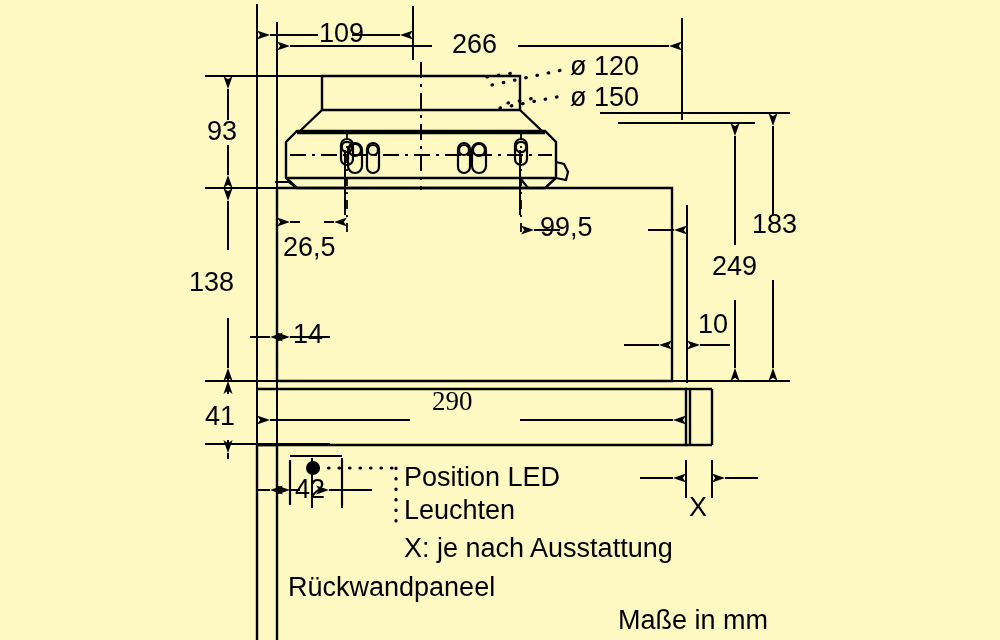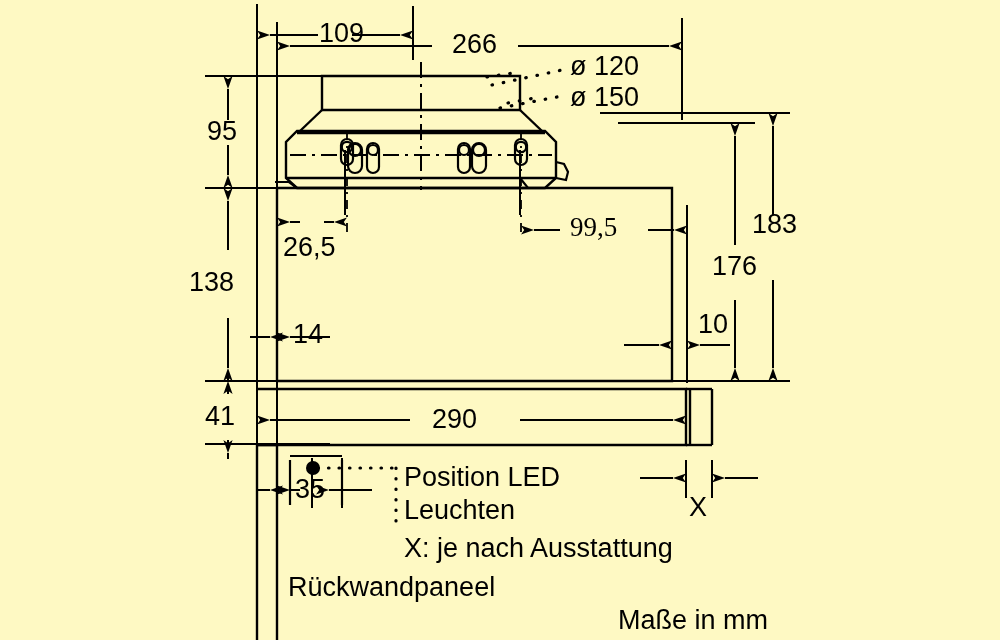--- a/index.html
+++ b/index.html
@@ -209,34 +209,34 @@
 
     </g>
   </svg>
 
   <div class="txt dim" style="left:319px;top:20px;">109</div>
   <div class="txt dim" style="left:452px;top:31px;">266</div>
 
   <div class="txt dia" style="left:570px;top:53px;">ø 120</div>
   <div class="txt dia" style="left:570px;top:84px;">ø 150</div>
 
-  <div class="txt dim" style="left:207px;top:118px;">95</div>
+  <div class="txt dim" style="left:207px;top:118px;">93</div>
   <div class="txt dim" style="left:189px;top:269px;">138</div>
   <div class="txt dim" style="left:205px;top:403px;">41</div>
 
   <div class="txt dim" style="left:283px;top:234px;">26,5</div>
   <div class="txt dim" style="left:293px;top:314px;margin-top:7px;">14</div>
-  <div class="txt dim" style="left:570px;top:214px;font-family:Liberation Serif, serif;">99,5</div>
+  <div class="txt dim" style="left:540px;top:214px;">99,5</div>
   <div class="txt dim" style="left:698px;top:311px;">10</div>
 
   <div class="txt dim" style="left:752px;top:211px;">183</div>
-  <div class="txt dim" style="left:712px;top:253px;">176</div>
-
-  <div class="txt dim" style="left:432px;top:406px;">290</div>
-  <div class="txt dim" style="left:295px;top:476px;">35</div>
+  <div class="txt dim" style="left:712px;top:253px;">249</div>
+
+  <div class="txt dim" style="left:432px;top:388px;font-family:Liberation Serif, serif;">290</div>
+  <div class="txt dim" style="left:295px;top:476px;">42</div>
   <div class="txt dim" style="left:689px;top:494px;">X</div>
 
   <div class="txt note" style="left:404px;top:464px;">Position LED</div>
   <div class="txt note" style="left:404px;top:497px;">Leuchten</div>
 
   <div class="txt note" style="left:404px;top:535px;">X: je nach Ausstattung</div>
 
   <div class="txt note" style="left:288px;top:574px;">Rückwandpaneel</div>
 
   <div class="txt note" style="left:618px;top:607px;">Maße in mm</div>

